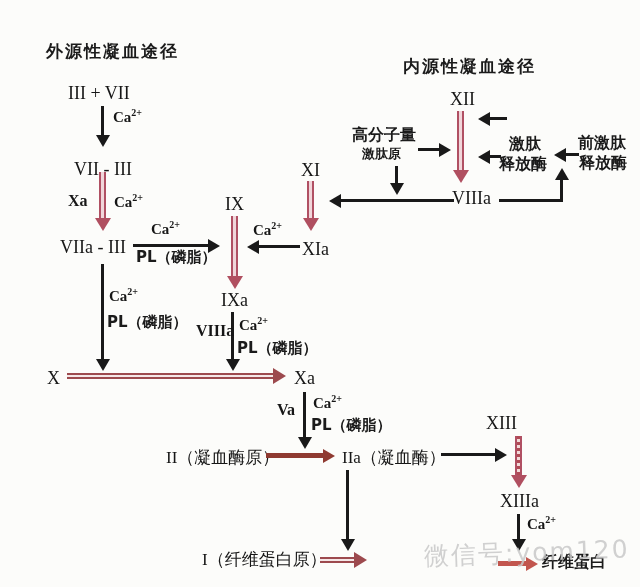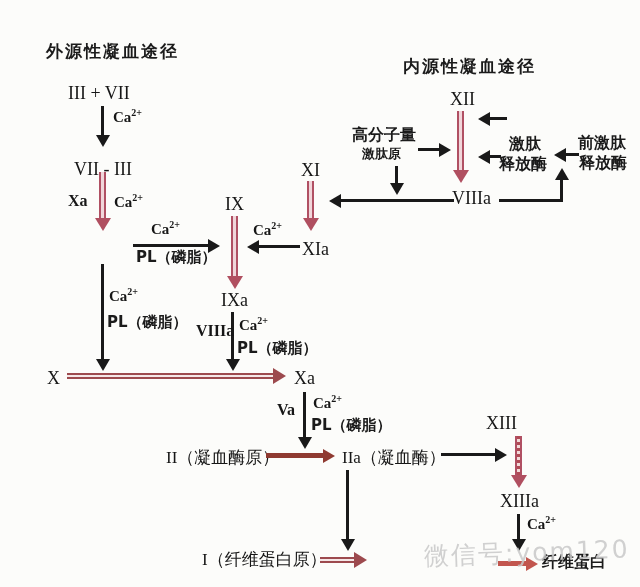--- a/index.html
+++ b/index.html
@@ -44,20 +44,21 @@
   <div class="abs hd" style="left:403px;top:55px">内源性凝血途径</div>
 
   <div class="abs rn" style="left:68px;top:83px">III + VII</div>
   <div class="abs vb head-d" style="left:101px;top:106px;height:30px"></div>
   <span class="abs ca" style="left:113px;top:107px"><span>Ca</span><sup>2+</sup></span>
   <div class="abs rn" style="left:74px;top:159px">VII - III</div>
 
   <div class="abs rv" style="left:99px;top:172px;height:46px"></div>
   <div class="abs rn-s" style="left:68px;top:192px">Xa</div>
   <span class="abs ca" style="left:114px;top:192px"><span>Ca</span><sup>2+</sup></span>
+  <div class="abs rn" style="left:60px;top:237px">VIIa - III</div>
 
   <div class="abs hb head-r" style="left:133px;top:244px;width:76px"></div>
   <span class="abs ca" style="left:151px;top:219px"><span>Ca</span><sup>2+</sup></span>
   <div class="abs cn" style="left:136px;top:248px">PL（磷脂）</div>
 
   <div class="abs vb head-d" style="left:101px;top:264px;height:96px"></div>
   <span class="abs ca" style="left:109px;top:286px"><span>Ca</span><sup>2+</sup></span>
   <div class="abs cn" style="left:107px;top:313px">PL（磷脂）</div>
 
   <div class="abs rn" style="left:225px;top:194px">IX</div>

